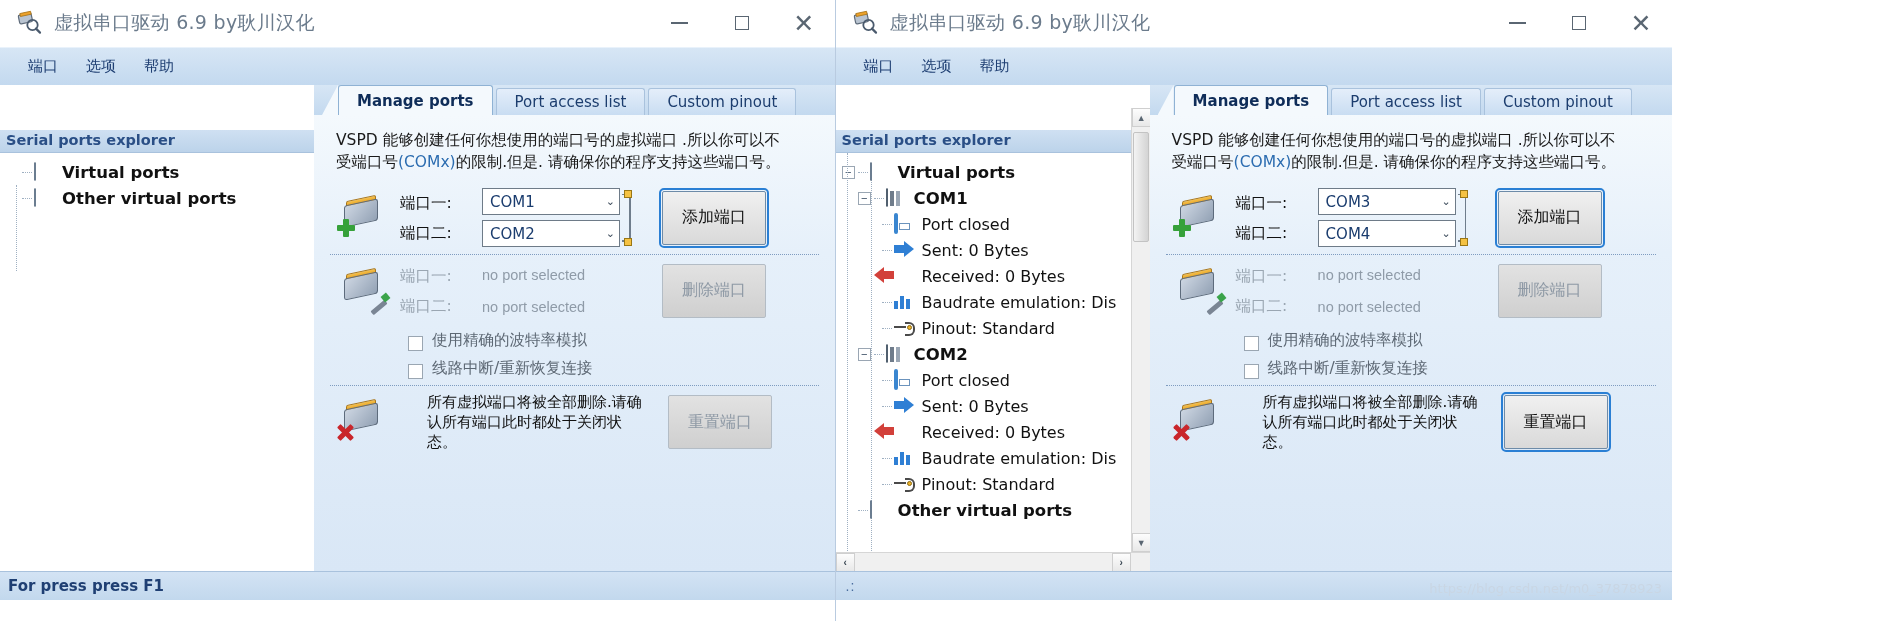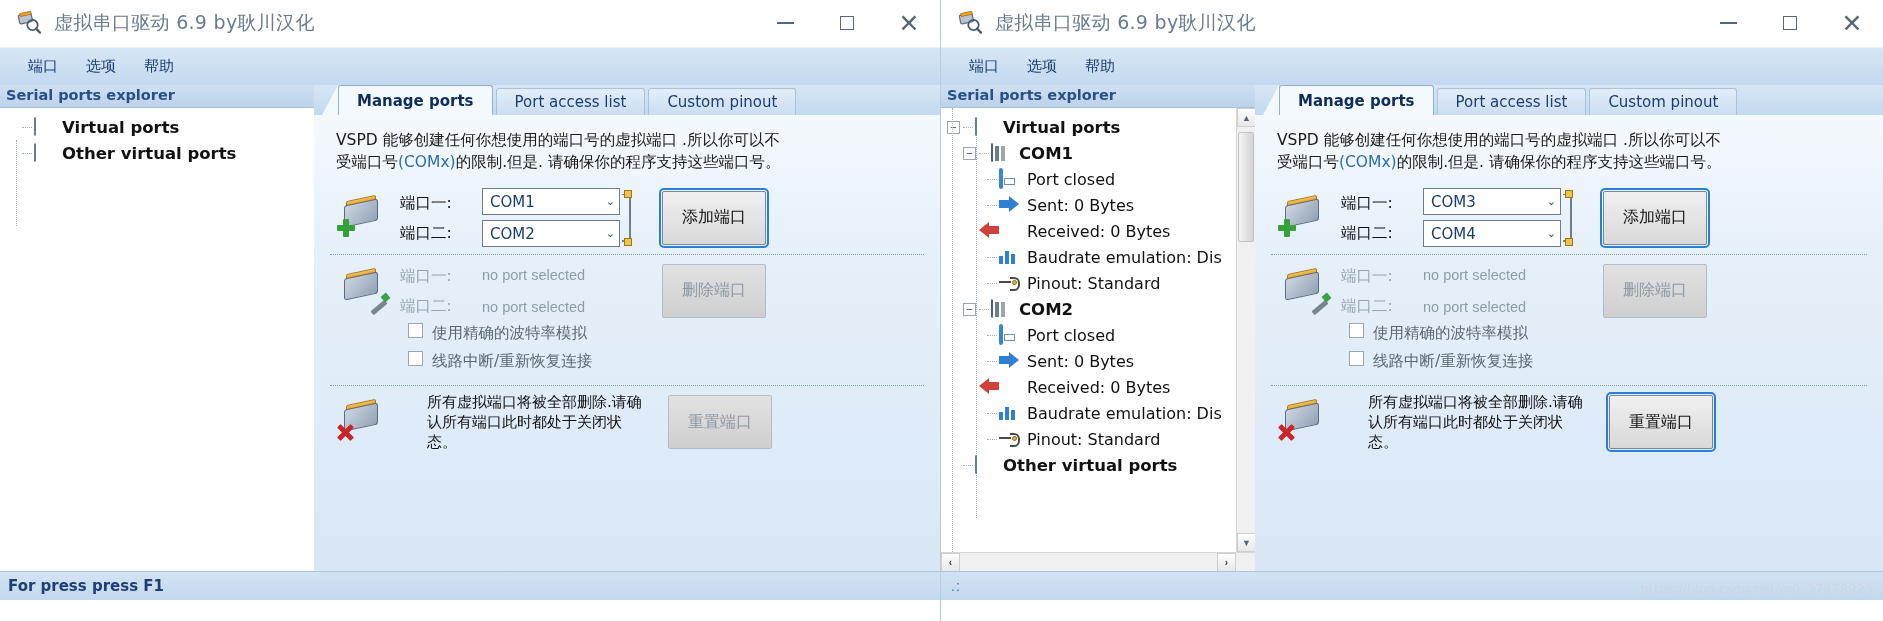--- a/index.html
+++ b/index.html
@@ -2,21 +2,21 @@
 <html><head>
 <meta charset="utf-8">
 <style>
   * { box-sizing: border-box; margin: 0; padding: 0; }
   html, body {
     width: 1883px; height: 621px;
     font-family: "Liberation Sans", "DejaVu Sans", sans-serif;
     background: #ffffff;
     overflow: hidden;
   }
-  .screen { position: relative; width: 1883px; height: 621px; display: flex; }
+  .screen { position: relative; width: 1672px; height: 621px; display: flex; }
 
   .window { position: relative; height: 621px; background: #ffffff; overflow: hidden; }
   .win-left  { width: 941px; border-right: 1px solid #b9cbe0; }
   .win-right { width: 942px; }
 
   
   .titlebar {
     height: 47px; background: #ffffff;
     display: flex; align-items: center;
     border-bottom: 1px solid #ffffff;
@@ -51,20 +51,21 @@
   
   .body-split { display: flex; height: 486px; }
 
   
   .explorer { width: 314px; background: #ffffff; display: flex; flex-direction: column; position: relative; }
   .explorer-header {
     height: 23px; background: linear-gradient(to bottom,#cfe0f2,#bcd3ea);
     color: #2a4f86; font-size: 14.5px; padding: 2px 0 0 6px;
     font-weight: 600; font-family: "DejaVu Sans", "Liberation Sans", sans-serif;
     border-bottom: 1px solid #a9c2dd;
+    margin-top: 45px;
   }
   .tree { flex: 1; padding: 6px 0 0 0; overflow: hidden; position: relative; }
   .tree-row { display: flex; align-items: center; height: 26px; padding-left: 6px; white-space: nowrap; }
   .tree-row.child { padding-left: 22px; }
   .tree-row.child2 { padding-left: 46px; }
 
   .exp-box {
     width: 13px; height: 13px; border: 1px solid #9aa6b3; background: #fff;
     display: inline-flex; align-items: center; justify-content: center;
     font-size: 11px; line-height: 1; color: #33475e; margin-right: 3px; flex: none;
@@ -193,21 +194,21 @@
   .action-btn {
     width: 104px; height: 54px; display:flex; align-items:center; justify-content:center;
     font-size: 16px; color: #111; background: linear-gradient(to bottom,#f0f0f0,#d9d9d9);
     border: 1px solid #8d9aa8; border-radius: 2px; margin-left: 26px;
     font-family:"DejaVu Sans","Liberation Sans",sans-serif;
   }
   .action-btn.primary { outline: 2px solid #2a7fd4; outline-offset: 1px; border-color:#6d8ba8; }
   .action-btn.disabled { color: #8e99a5; background: linear-gradient(to bottom,#e2e2e2,#cfcfcf); border-color:#b3bcc5; }
 
   .checks { padding: 2px 0 0 72px; }
-  .chk-row { display: flex; align-items: flex-start; height: 28px; }
+  .chk-row { display: flex; align-items: flex-end; height: 28px; }
   .chk-box { width: 15px; height: 15px; border: 1.3px solid #9aa6b2; background: #fff; margin-right: 9px; flex:none; }
   .chk-lbl { font-size: 15.5px; color: #5d6874; font-family:"DejaVu Sans","Liberation Sans",sans-serif;}
 
   .warn-text { font-size: 15px; line-height: 1.35; color: #111; width: 215px; font-family:"DejaVu Sans","Liberation Sans",sans-serif;margin-left:27px;}
 
   
   .statusbar {
     height: 29px; background: linear-gradient(to bottom,#d3e3f4,#c2d8ed);
     border-top: 1px solid #a9c2dd; display: flex; align-items: center; position: relative;
   }

